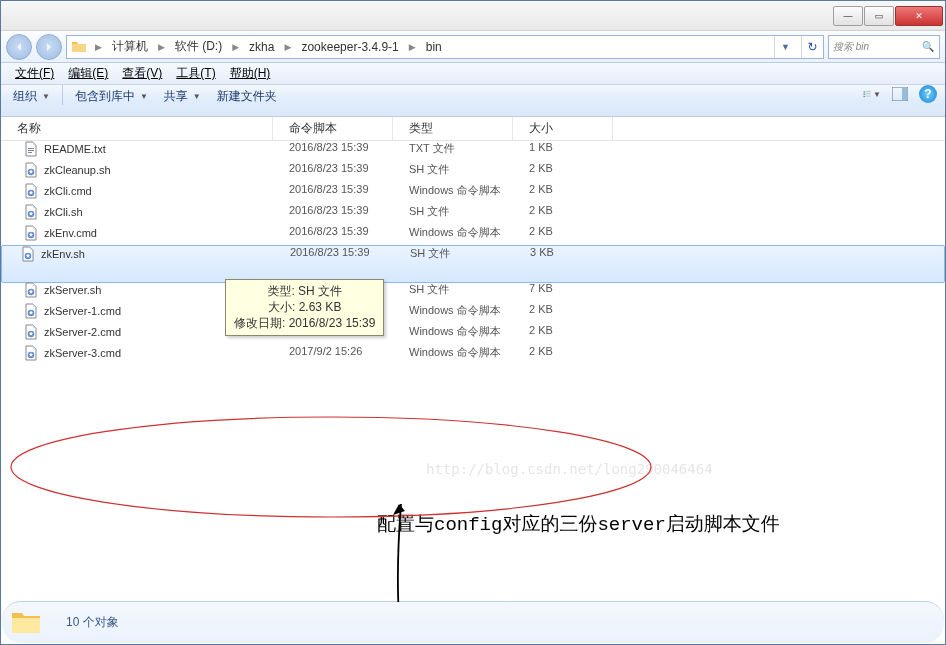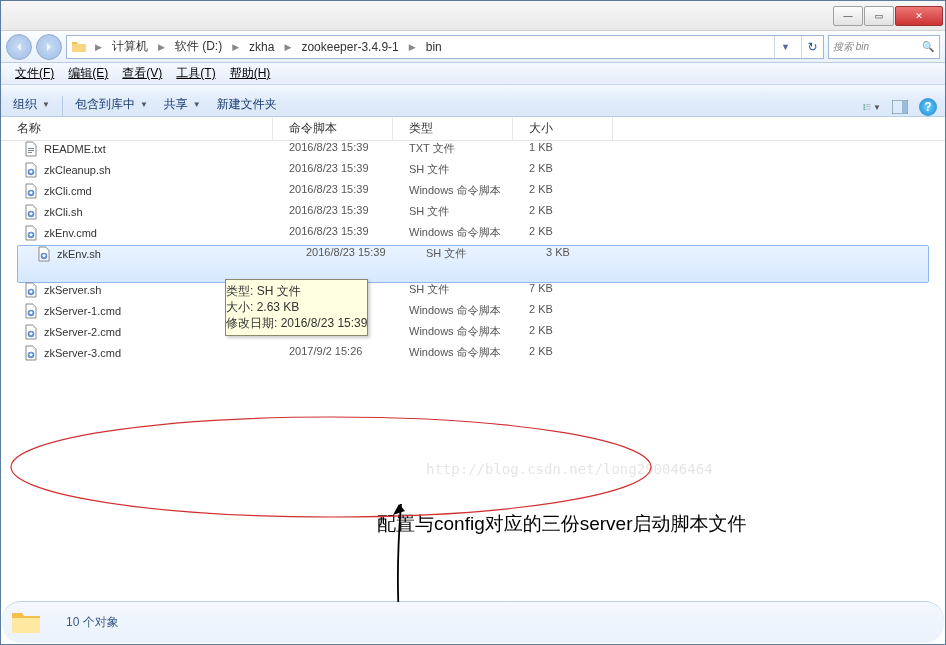--- a/index.html
+++ b/index.html
@@ -20,49 +20,49 @@
 .addrbar .crumb { cursor:pointer; padding: 0 2px;}
 .addrbar .sep { color:#888; font-size:9px; padding: 0 3px;}
 .addrbar .drop { margin-left:auto; width:22px; height:22px; display:flex;align-items:center;justify-content:center; border-left:1px solid #cfd9e8; color:#4b6aa0; font-size:9px;}
 .addrbar .refresh { width:22px; height:22px; display:flex;align-items:center;justify-content:center; border-left:1px solid #cfd9e8; color:#2255aa; font-size:12px;}
 .searchbox { width:112px; height:24px; border:1px solid #9cb6d9; background:#fff; display:flex; align-items:center; padding:0 4px; font-size:10px; color:#888; font-style:italic; }
 .searchbox .sico { margin-left:auto; color:#4b6aa0; font-style:normal;}
 
 .menubar { height:22px; background:linear-gradient(#f5f9ff,#e7eef9); border-bottom:1px solid #c7d6ea; display:flex; align-items:center; padding-left:8px; gap:2px; font-size:12px; }
 .menubar .mitem { padding:2px 6px; cursor:pointer;text-decoration:underline; }
 
-.toolbar { height:32px; background:linear-gradient(#f4f8fe,#e0ecfb,#dbe8f8); border-bottom:1px solid #b8cde5; display:flex; align-items:flex-end; padding:0 8px; gap:8px; font-size:12px; color:#1a3a70; }
+.toolbar { height:32px; background:linear-gradient(#f4f8fe,#e0ecfb,#dbe8f8); border-bottom:1px solid #b8cde5; display:flex; align-items:flex-start; padding:0 8px; gap:8px; font-size:12px; color:#1a3a70; }
 .toolbar .titem { display:flex; align-items:center; gap:3px; cursor:pointer; padding:3px 4px;}
 .toolbar .tsep { width:1px; height:20px; background:#b8cde5; }
 .toolbar .spacer { flex:1; }
 .toolbar .ricons { display:flex; gap:10px; align-items:center; }
 .toolbar .ricon { width:18px; height:18px; display:flex;align-items:center;justify-content:center; color:#355; cursor:pointer;}
 .helpico { width:18px;height:18px;border-radius:9px;background:radial-gradient(#6bd0ff,#1a7fd0);color:#fff;font-weight:bold;font-size:12px;display:flex;align-items:center;justify-content:center;}
 
 .headers { height:24px; border-bottom:1px solid #e2e2e2; display:flex; font-size:12px; color:#333; background:#fff;}
 .headers .hcol { padding:4px 6px 4px 16px; border-right:1px solid #e8e8e8; display:flex; align-items:center; cursor:pointer;}
 .col-name { width:272px; }
 .col-date { width:120px; }
 .col-type { width:120px; }
 .col-size { width:100px; }
 
 .filelist { position:relative; height: calc(100% - 30px - 32px - 22px - 32px - 24px - 42px); overflow:hidden; }
 .row { height:21px; display:flex; align-items:flex-start; font-size:11px; color:#333; }
 .row .c-name { width:272px; padding-left:22px; display:flex; align-items:center; gap:5px;}
 .row .c-date { width:120px; padding-left:16px; color:#555;}
 .row .c-type { width:120px; padding-left:16px; color:#555;}
 .row .c-size { width:100px; text-align:left; padding-left:16px; color:#555;}
-.row.selected { background:linear-gradient(#eaf3ff,#d6e8ff); border:1px solid #8fb7e8; border-radius:2px; height:38px; margin:-1px 16px; }
+.row.selected { background:linear-gradient(#eaf3ff,#d6e8ff); border:1px solid #8fb7e8; border-radius:2px; height:38px; margin:-1px 0; }
 .row.selected .c-name { padding-left:18px; }
 .fico { width:16px;height:16px; display:inline-block; }
 
-.tooltip { position:absolute; left:224px; top:278px; background:#ffffe1; border:1px solid #8a8a6a; padding:3px 0; font-size:12px; color:#333; z-index:5; box-shadow:2px 2px 3px rgba(0,0,0,.2); line-height:1.35;}
+.tooltip { position:absolute; left:224px; top:278px; background:#ffffe1; border:1px solid #8a8a6a; padding:3px 8px; font-size:12px; color:#333; z-index:5; box-shadow:2px 2px 3px rgba(0,0,0,.2); line-height:1.35;text-align:center;}
 
 .annot-layer { position:absolute; left:0; top:118px; width:946px; height:380px; pointer-events:none; z-index:3;}
-.annot-text { position:absolute; left:376px; top:370px; font-size:19px; color:#000; font-family:Liberation Sans, sans-serif;text-align:center; }
+.annot-text { position:absolute; left:376px; top:370px; font-size:19px; color:#000; font-family:Liberation Mono, monospace;text-align:center; }
 
 .statusbar { position:absolute; left:1px; right:1px; bottom:1px; height:42px; background:linear-gradient(#f4f8fe,#eaf2fc); border-top:1px solid #bcd0ea; display:flex; align-items:center; padding-left:8px; gap:24px; font-size:12px; color:#3a5a8a;border-radius:19px;}
 .statusbar .bigfolder { width:32px; height:32px; }
 
 .watermark { position:absolute; left:425px; top:320px; font-size:14px; color:#ccc; opacity:.5; white-space:nowrap; pointer-events:none; z-index:1; font-family: monospace;}
 
 .tri { font-size:8px; color:#555; margin-left:2px;}
 </style>
 </head>
 <body>

